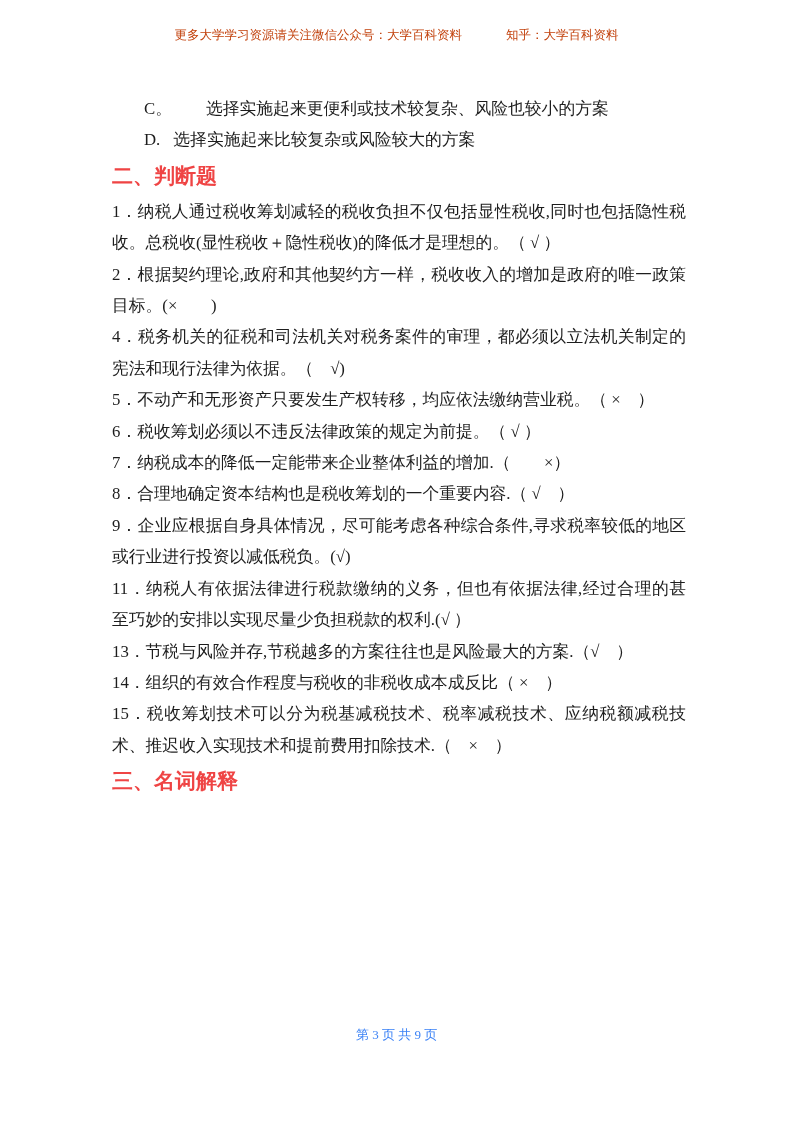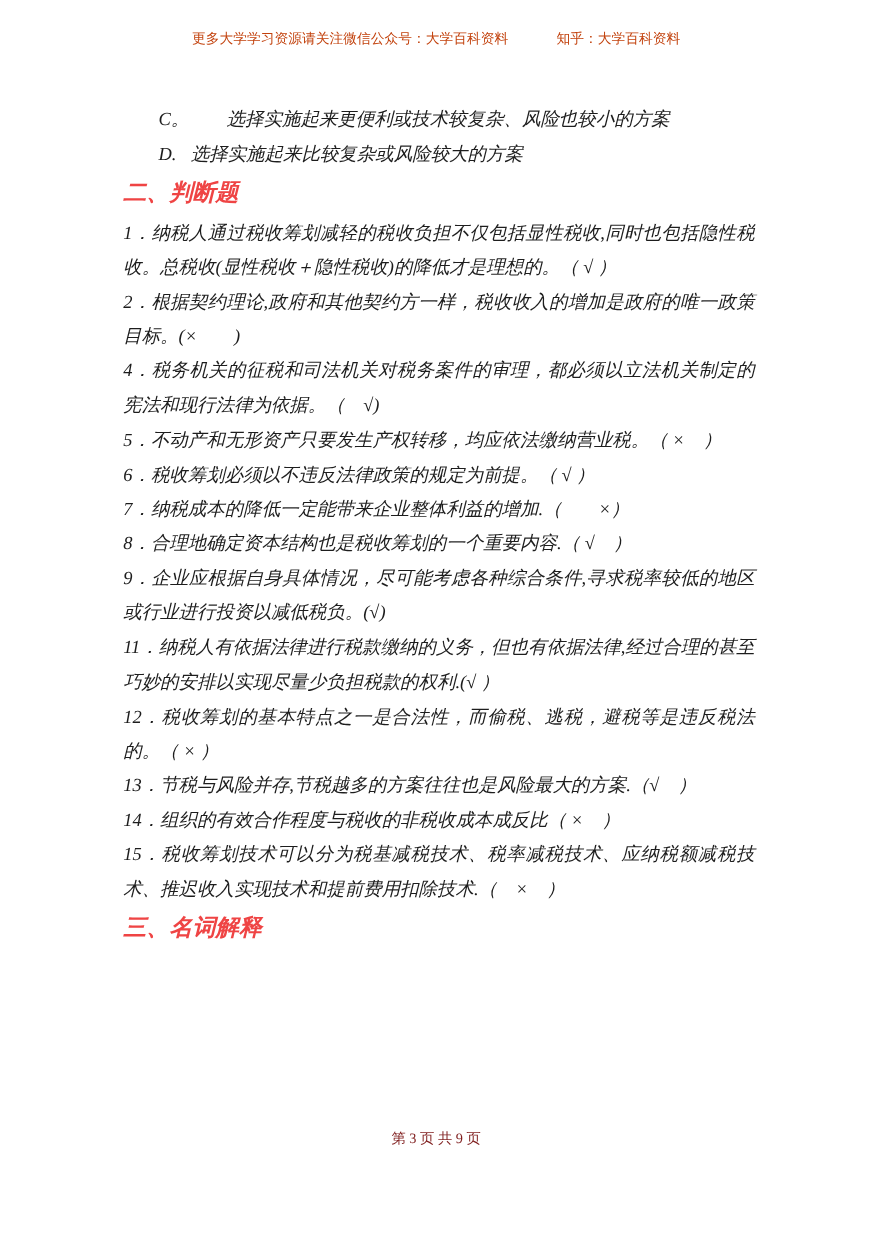--- a/index.html
+++ b/index.html
@@ -26,21 +26,20 @@
     gap: 44px;
     font-size: 12.5px;
     color: #c2410c;
     white-space: nowrap;
   }
   .content {
     position: absolute;
     left: 112px;
     top: 93px;
     width: 574px;
-    font-style: italic;
   }
   .option-line {
     margin: 0 0 0 32px;
     font-size: 16.8px;
     line-height: 31.4px;
     text-align: left;
     white-space: nowrap;
   }
   .opt-label-c { margin-right: 34px; }
   .opt-label-d { margin-right: 13px; }
@@ -60,21 +59,21 @@
     text-align: justify;
     word-break: break-all;
   }
   .doc-footer {
     position: absolute;
     top: 1026px;
     left: 0;
     width: 793px;
     text-align: center;
     font-size: 13px;
-    color: #7f1d1d;
+    color: #3b82f6;
   }
 </style>
 </head>
 <body>
 
 <div class="page">
 
   <div class="doc-header">
     <span>更多大学学习资源请关注微信公众号：大学百科资料</span>
     <span>知乎：大学百科资料</span>
@@ -90,21 +89,20 @@
 
     <p class="item">1．纳税人通过税收筹划减轻的税收负担不仅包括显性税收,同时也包括隐性税收。总税收(显性税收＋隐性税收)的降低才是理想的。（ √ ）</p>
     <p class="item">2．根据契约理论,政府和其他契约方一样，税收收入的增加是政府的唯一政策目标。(×　　)</p>
     <p class="item">4．税务机关的征税和司法机关对税务案件的审理，都必须以立法机关制定的宪法和现行法律为依据。（　√)</p>
     <p class="item">5．不动产和无形资产只要发生产权转移，均应依法缴纳营业税。（ ×　）</p>
     <p class="item">6．税收筹划必须以不违反法律政策的规定为前提。（ √ ）</p>
     <p class="item">7．纳税成本的降低一定能带来企业整体利益的增加.（　　×）</p>
     <p class="item">8．合理地确定资本结构也是税收筹划的一个重要内容.（ √　）</p>
     <p class="item">9．企业应根据自身具体情况，尽可能考虑各种综合条件,寻求税率较低的地区或行业进行投资以减低税负。(√)</p>
     <p class="item">11．纳税人有依据法律进行税款缴纳的义务，但也有依据法律,经过合理的甚至巧妙的安排以实现尽量少负担税款的权利.(√ ）</p>
-    <p class="item">12．税收筹划的基本特点之一是合法性，而偷税、逃税，避税等是违反税法的。（ × ）</p>
     <p class="item">13．节税与风险并存,节税越多的方案往往也是风险最大的方案.（√　）</p>
     <p class="item">14．组织的有效合作程度与税收的非税收成本成反比（ ×　）</p>
     <p class="item">15．税收筹划技术可以分为税基减税技术、税率减税技术、应纳税额减税技术、推迟收入实现技术和提前费用扣除技术.（　×　）</p>
 
     <h2 class="section-title">三、名词解释</h2>
 
 
   </div>
 
   <div class="doc-footer">第 3 页 共 9 页</div>

